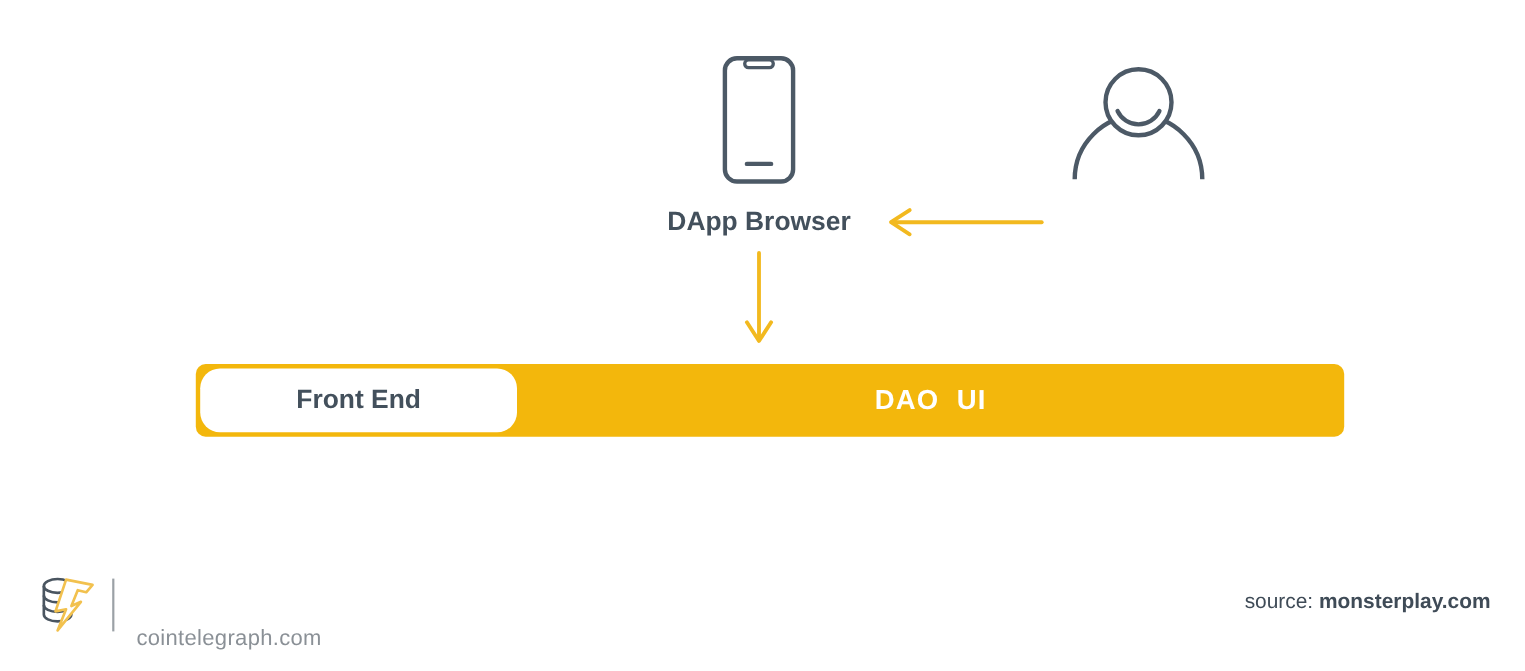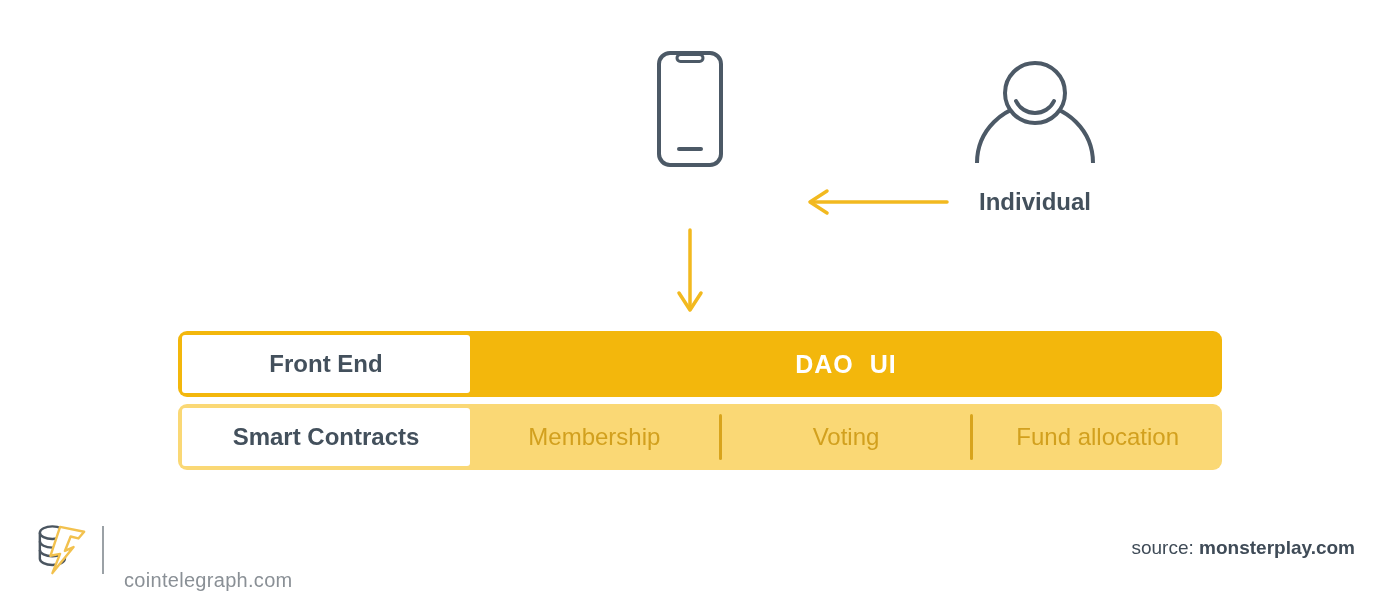--- a/index.html
+++ b/index.html
@@ -27,21 +27,21 @@
 
   
   .bar-row {
     position:absolute; left:178px; width:1044px; height:66px;
     border-radius:9px;
   }
   .row-frontend { top:331px; background:var(--gold,#F3B70C); }
   .row-smart    { top:404px; background:var(--light-yellow,#FAD875); }
   .white-box {
     position:absolute; left:4px; top:4px; width:288px; height:58px;
-    background:#fff; border-radius:3px;
+    background:#fff; border-radius:18px;
     display:flex; align-items:center; justify-content:center;
   }
   .white-box span {
     font-size:24px; font-weight:700; color:var(--slate,#43505C);
   }
   .dao-ui-area {
     position:absolute; left:292px; right:0; top:0; bottom:0;
     display:flex; align-items:center; justify-content:center;
   }
   .dao-ui-area span {
@@ -84,21 +84,21 @@
   </div>
 
   <div class="person-icon">
     <svg width="128" height="112" viewBox="0 0 128 112" fill="none">
       <path d="M6 110 A58 58 0 0 1 122 110" stroke="#4C5966" stroke-width="4" fill="none"></path>
       <circle cx="64" cy="40" r="30" fill="#fff" stroke="#4C5966" stroke-width="4"></circle>
       <path d="M45 48 A21 21 0 0 0 83 48" stroke="#4C5966" stroke-width="4" fill="none" stroke-linecap="round"></path>
     </svg>
   </div>
 
-  <div class="top-label indiv-label">Individual</div>
+  <div class="top-label dapp-label">DApp Browser</div>
 
   <div class="arrow-left">
     <svg width="165" height="34" viewBox="0 0 165 34" fill="none">
       <line x1="152" y1="17" x2="16" y2="17" stroke="#F2B91F" stroke-width="3.5" stroke-linecap="round"></line>
       <path d="M32 6 L15 17 L32 28" stroke="#F2B91F" stroke-width="3.5" fill="none" stroke-linecap="round" stroke-linejoin="round"></path>
     </svg>
   </div>
 
   <div class="arrow-down">
     <svg width="44" height="92" viewBox="0 0 44 92" fill="none">
@@ -109,32 +109,20 @@
 
   <div class="bar-row row-frontend">
     <div class="white-box">
       <span>Front End</span>
     </div>
     <div class="dao-ui-area">
       <span>DAO  UI</span>
     </div>
   </div>
 
-  <div class="bar-row row-smart">
-    <div class="white-box">
-      <span>Smart Contracts</span>
-    </div>
-    <div class="sections">
-      <div class="section">Membership</div>
-      <div class="section-divider"></div>
-      <div class="section">Voting</div>
-      <div class="section-divider"></div>
-      <div class="section">Fund allocation</div>
-    </div>
-  </div>
 
   <div class="ct-logo">
     <svg width="52" height="56" viewBox="0 0 54 56" fill="none">
       <ellipse cx="17" cy="10" rx="13" ry="6.5" stroke="#4A5560" stroke-width="2.5"></ellipse>
       <path d="M4 10 V19 A13 6.5 0 0 0 30 19 V10" stroke="#4A5560" stroke-width="2.5" fill="none"></path>
       <path d="M4 19 V28 A13 6.5 0 0 0 30 28 V19" stroke="#4A5560" stroke-width="2.5" fill="none"></path>
       <path d="M4 28 V37 A13 6.5 0 0 0 30 37 V28" stroke="#4A5560" stroke-width="2.5" fill="none"></path>
       <path d="M25 4 L50 9 L44 16 L36 14 L30 29 L39 25 L17 52 L25 32 L15 34 Z" fill="#ffffff" stroke="#F2C14E" stroke-width="2.5" stroke-linejoin="round"></path>
     </svg>
   </div>

